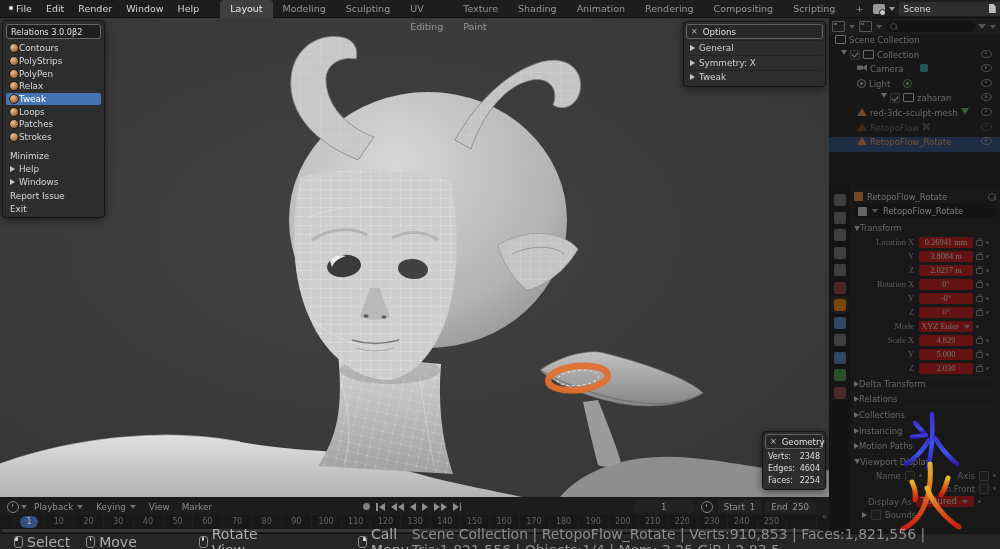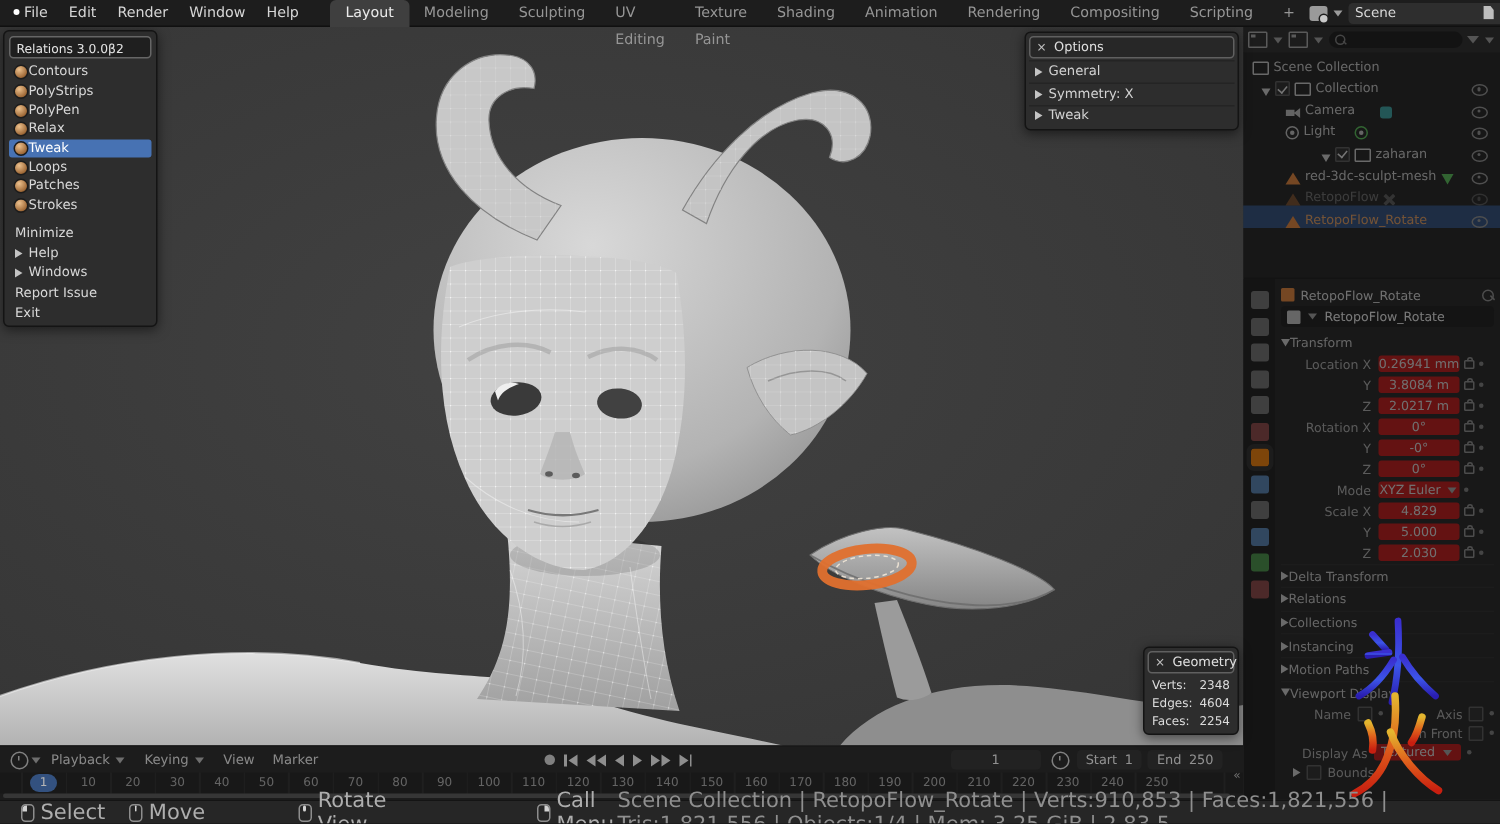--- a/index.html
+++ b/index.html
@@ -51,21 +51,21 @@
   .sidebar{position:absolute;left:829px;top:18px;width:171px;height:515px;background:#1e1e1e;z-index:4;}
   .dim{position:absolute;inset:0;background:rgba(8,8,8,0.48);z-index:6;pointer-events:none;}
   .outliner{position:absolute;left:0;top:0;width:171px;height:167px;background:#252525;}
   .ol-head{height:17px;background:#2e2e2e;display:flex;align-items:center;padding:0 3px;gap:3px;}
   .ed-ic{width:11px;height:9px;border:1px solid #a5a5a5;border-radius:1px;position:relative;}
   .ed-ic::after{content:"";position:absolute;left:1px;top:1px;width:3px;height:2px;background:#a5a5a5;}
   .searchbox{flex:1;height:11px;background:#1e1e1e;border-radius:6px;display:flex;align-items:center;padding:0 4px;gap:3px;}
   .mag{width:5px;height:5px;border:1px solid #7e7e7e;border-radius:50%;position:relative;}
   .mag::after{content:"";position:absolute;left:4px;top:4px;width:3px;height:1px;background:#7e7e7e;transform:rotate(45deg);}
   .funnel{width:0;height:0;border-left:4px solid transparent;border-right:4px solid transparent;border-top:5px solid #9a9a9a;}
-  .orow{height:14.6px;display:flex;align-items:flex-end;gap:3px;font-size:8.5px;color:#c0c0c0;padding-right:8px;}
+  .orow{height:14.6px;display:flex;align-items:flex-start;gap:3px;font-size:8.5px;color:#c0c0c0;padding-right:8px;}
   .orow.selected{background:#33507c;color:#d9985f;}
   .orow.dimrow{opacity:0.45;}
   .eye{margin-left:auto;width:9px;height:6px;border:1px solid #909090;border-radius:50%;position:relative;flex:none;}
   .eye::after{content:"";position:absolute;left:2.5px;top:1px;width:2.5px;height:2.5px;border-radius:50%;background:#909090;}
   .cbx{width:8px;height:8px;background:#2f2f2f;border:1px solid #585858;border-radius:1px;position:relative;flex:none;}
   .cbx.on::after{content:"";position:absolute;left:1.5px;top:0.5px;width:3px;height:5px;border:solid #d8d8d8;border-width:0 1.3px 1.3px 0;transform:rotate(40deg);}
   .col-ic{width:9px;height:7px;border:1px solid #c2c2c2;border-radius:1px;flex:none;}
   .cam-ic{width:10px;height:7px;background:#b9b9b9;clip-path:polygon(0 20%,60% 20%,60% 45%,100% 0,100% 100%,60% 55%,60% 80%,0 80%);flex:none;}
   .light-ic{width:7px;height:7px;border-radius:50%;border:1px solid #b9b9b9;position:relative;flex:none;}
   .light-ic::after{content:"";position:absolute;left:2px;top:2px;width:3px;height:3px;border-radius:50%;background:#b9b9b9;}
@@ -78,21 +78,21 @@
   .ptabs{width:21px;background:#1f1f1f;display:flex;flex-direction:column;align-items:center;padding-top:8px;gap:5.5px;box-sizing:border-box;}
   .ptab{width:12px;height:12px;border-radius:2px;background:#8f8f8f;opacity:.75;}
   .ptab.active{outline:3px solid #2e2e2e;background:#e87d0d;opacity:1;}
   .pbody{flex:1;padding:3px 4px 0 4px;font-size:8.4px;overflow:hidden;}
   .pbread{display:flex;align-items:center;gap:4px;height:15px;color:#cfcfcf;}
   .obj-ic{width:9px;height:9px;background:#d9813d;border-radius:1px;flex:none;}
   .pin-ic{margin-left:auto;width:6px;height:6px;border-radius:50%;border:1px solid #8a8a8a;position:relative;}
   .pin-ic::after{content:"";position:absolute;left:4px;top:4px;width:4px;height:1px;background:#8a8a8a;transform:rotate(45deg);}
   .pname{display:flex;align-items:center;gap:4px;height:14px;background:#1f1f1f;border-radius:3px;padding:0 4px;margin-bottom:3px;color:#e2e2e2;}
   .psec{display:flex;align-items:center;gap:0;height:14.6px;color:#bdbdbd;border-top:1px solid #2f2f2f;}
-  .prow{display:flex;align-items:center;height:14px;}
+  .prow{display:flex;align-items:center;height:14px;font-family:Liberation Serif, serif;}
   .plabel{width:60px;text-align:right;padding-right:5px;color:#a6a6a6;flex:none;}
   .pval{flex:1;background:#b91c1c;border-radius:2px;text-align:center;height:11.5px;line-height:11.5px;color:#d0d0d0;}
   .pval.dd{display:flex;align-items:center;justify-content:center;gap:4px;}
   .picons{width:20px;display:flex;align-items:center;gap:3px;padding-left:3px;flex:none;}
   .lock{width:5px;height:4px;border:1px solid #8a8a8a;border-radius:1px;position:relative;}
   .lock::before{content:"";position:absolute;left:0.5px;top:-3px;width:2.5px;height:2.5px;border:1px solid #8a8a8a;border-bottom:none;border-radius:2px 2px 0 0;}
   .adot{width:3px;height:3px;border-radius:50%;background:#7c7c7c;}
   .vd-row{display:flex;align-items:center;height:13px;gap:4px;color:#a6a6a6;}
 
   

